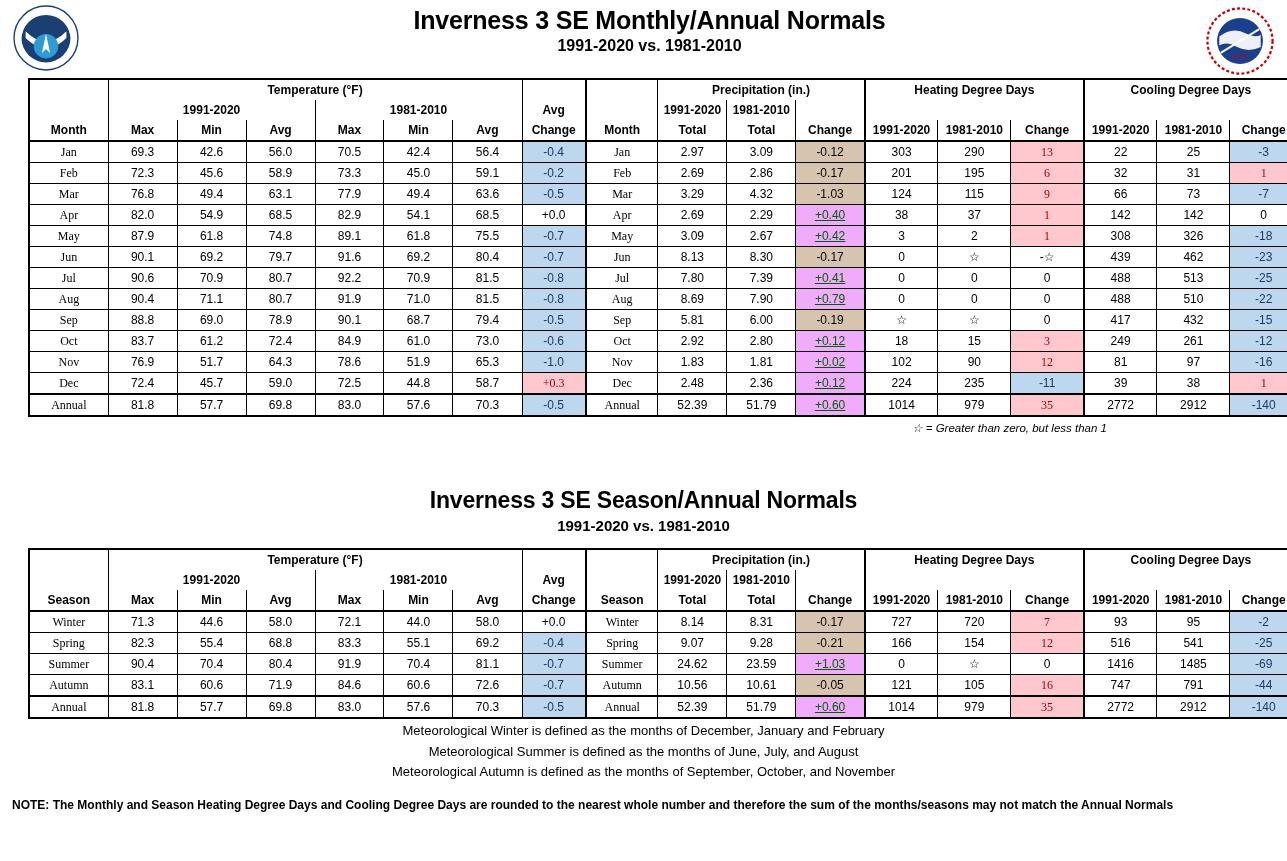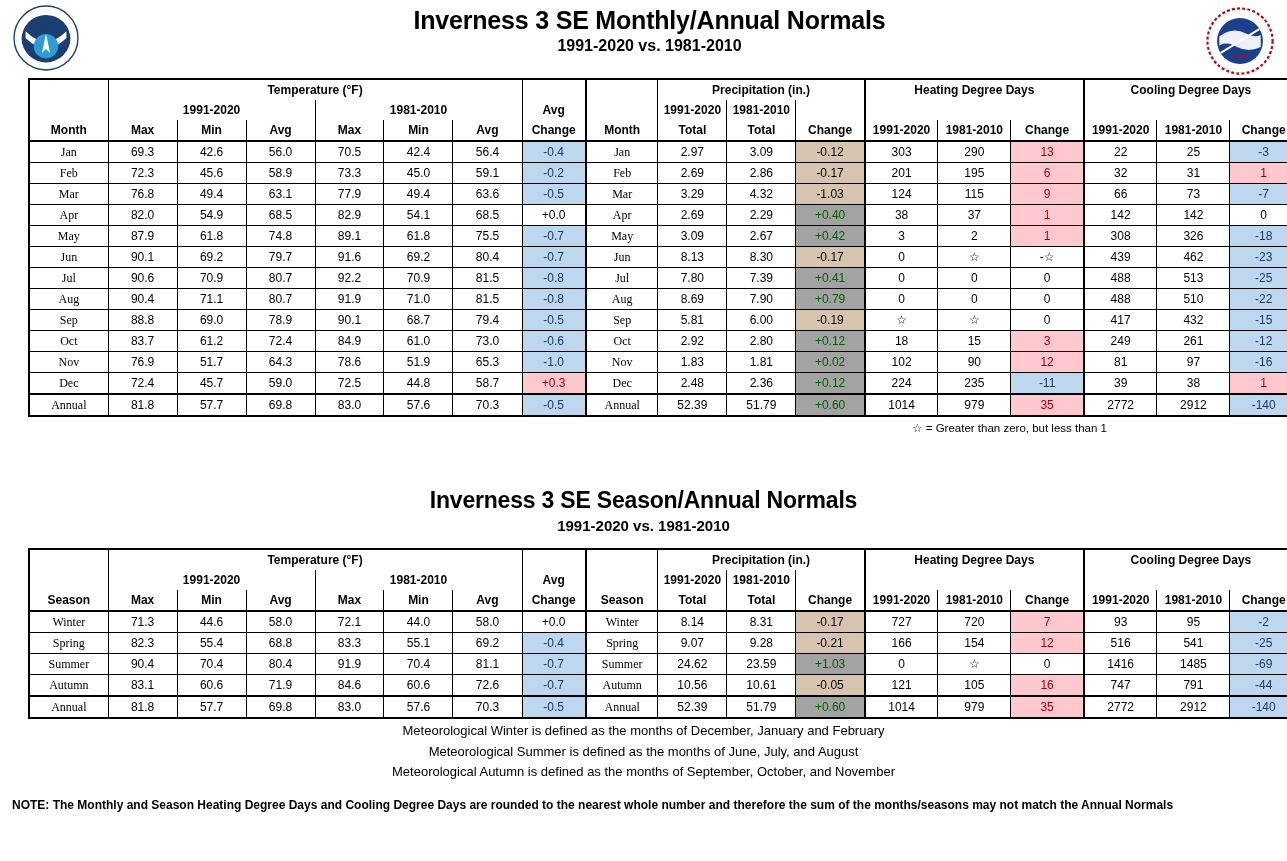--- a/index.html
+++ b/index.html
@@ -82,30 +82,31 @@
   .thick-t { border-top: 2px solid #000 !important; }
   .thick-b { border-bottom: 2px solid #000 !important; }
   .nb-r { border-right: none !important; }
   .nb-t { border-top: none !important; }
   .nb-b { border-bottom: none !important; }
 
   .rowlabel { font-weight: bold; font-family: Liberation Serif, serif; }
 
   
   .hl-blue  { background: #bdd7ee; color: #1f3864; font-weight: bold; }
-  .hl-pink  { background: #ffc7ce; color: #9c0006; font-weight: bold; }
-  .hl-green { background: #a3a3a3; color: #006100; font-weight: bold; }
+  .hl-pink  { background: #ffc7ce; color: #9c0006; font-weight: bold; font-family: Liberation Serif, serif; }
+  .hl-green { background: #f0abfc; color: #006100; font-weight: bold; text-decoration: underline; }
   .hl-tan   { background: #d7c4ae; color: #000000; }
   .hl-none  { background: #ffffff; }
 
   
   .footnote-star {
     text-align: right;
     font-size: 11.5px;
     margin: 4px 172px 0 0;
+    font-style: italic;
   }
 
   
   .season-defs {
     text-align: center;
     font-size: 13px;
     line-height: 1.55;
     margin-top: 2px;
   }
   .final-note {

